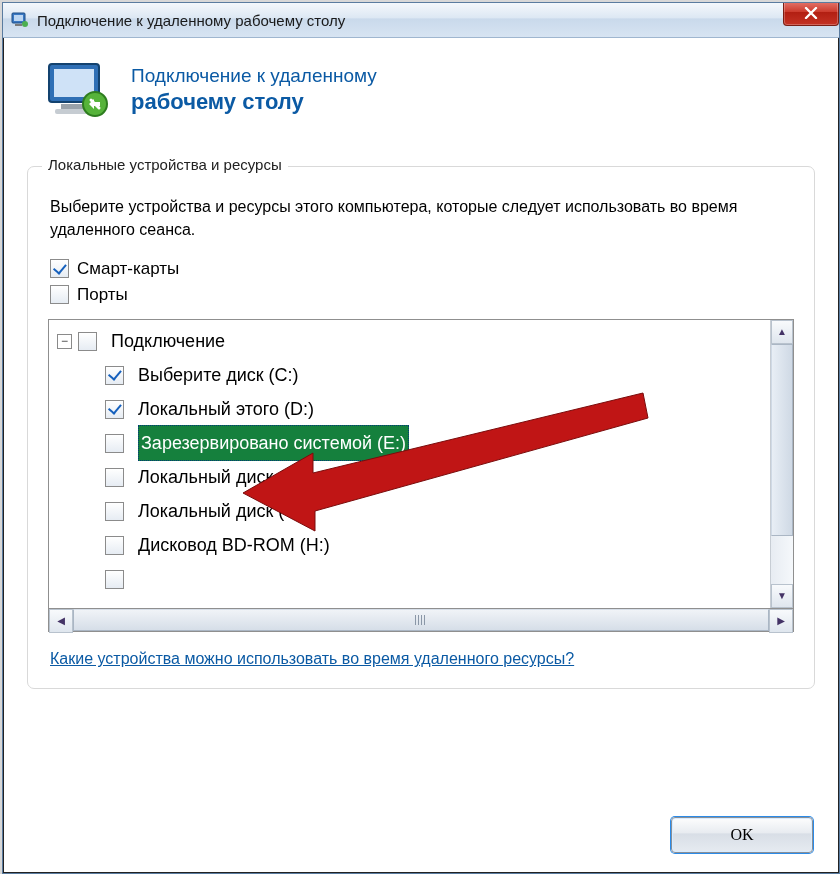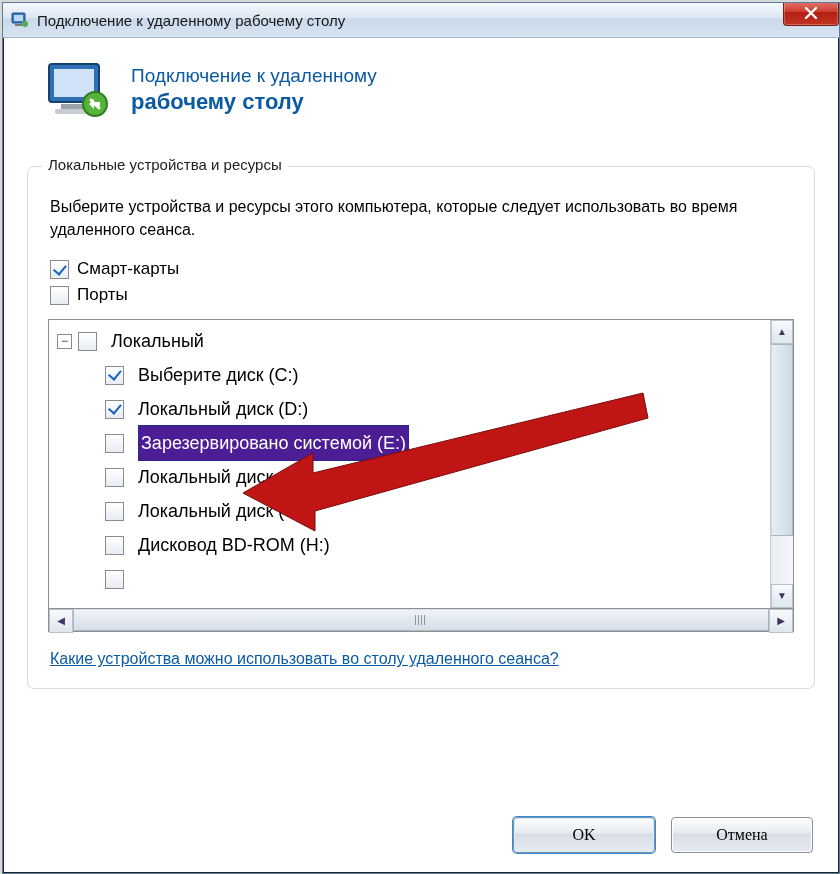--- a/index.html
+++ b/index.html
@@ -8,29 +8,29 @@
   .titlebar-icon{width:18px;height:16px;margin-right:8px;flex:0 0 auto;}
   .title-text{font-size:15px;color:#1a1a1a;flex:1 1 auto;white-space:nowrap;}
   .close-btn{width:54px;height:24px;margin-top:-14px;margin-right:-8px;background:linear-gradient(#e67a70,#cc3b2d 45%,#b21f12 46%,#c43224);border:1px solid #7a1e14;border-top:none;border-radius:0 0 4px 4px;color:#fff;display:flex;align-items:center;justify-content:center;font-size:16px;font-weight:bold;box-shadow:inset 0 0 0 1px rgba(255,255,255,.25);}
   .header{display:flex;align-items:center;padding:22px 28px 18px 40px;}
   .header-icon{width:70px;height:60px;margin-right:18px;flex:0 0 auto;}
   .header-text .line1{color:#0b5aa4;font-size:19px;font-weight:400;}
   .header-text .line2{color:#0b5aa4;font-size:22px;font-weight:700;margin-top:2px;}
   .groupbox{margin:28px 24px 0 24px;border:1px solid #d9d9d9;border-radius:7px;padding:22px 20px 20px 20px;position:relative;}
   .group-legend{position:absolute;top:-11px;left:14px;background:#fff;padding:0 6px;font-size:15px;color:#222;}
   .instructions{font-size:16px;line-height:1.45;margin:6px 0 18px 2px;}
-  .chk-row{display:flex;align-items:flex-end;margin:4px 0 6px 2px;font-size:17px;}
+  .chk-row{display:flex;align-items:flex-start;margin:4px 0 6px 2px;font-size:17px;}
   .chk{width:17px;height:17px;border:1px solid #8b8b8b;background:linear-gradient(#fff,#e6ecf3);margin-right:8px;display:flex;align-items:center;justify-content:center;flex:0 0 auto;}
   .chk.checked::after{content:"";display:block;width:10px;height:6px;border-left:2px solid #1560bd;border-bottom:2px solid #1560bd;transform:rotate(-50deg) translate(1px,-1px);}
   .tree-box{border:1px solid #8f8f8f;margin-top:14px;height:288px;background:#fff;position:relative;display:flex;}
   .tree-content{flex:1 1 auto;overflow:hidden;padding:4px 0 0 8px;font-size:18px;line-height:34px;}
   .tree-row{display:flex;align-items:center;height:34px;white-space:nowrap;}
   .exp{width:13px;height:13px;border:1px solid #8a8a8a;background:#fff;display:flex;align-items:center;justify-content:center;margin-right:6px;font-size:12px;line-height:1;color:#444;}
   .indent1{padding-left:48px;}
-  .sel{background:#4c1d95;color:#fff;border:1px dotted #003a7a;padding:0 2px;}
+  .sel{background:#15803d;color:#fff;border:1px dotted #003a7a;padding:0 2px;}
   .vscroll{width:22px;background:linear-gradient(90deg,#e7ecf2,#f5f8fb);border-left:1px solid #c7cdd4;display:flex;flex-direction:column;}
   .sbtn{height:22px;background:linear-gradient(#f8fafc,#dfe6ee);border:1px solid #b8c2cd;display:flex;align-items:center;justify-content:center;color:#436;}
   .vthumb{flex:0 0 190px;margin:0;background:linear-gradient(90deg,#e8eef5,#cfd9e5);border:1px solid #aab6c4;border-left:1px solid #cfd9e5;}
   .vtrack{flex:1 1 auto;}
   .hscroll{height:22px;border:1px solid #8f8f8f;border-top:none;margin:0;display:flex;background:linear-gradient(#e7ecf2,#f5f8fb);}
   .hscroll .sbtn{width:22px;height:100%;}
   .hthumb{flex:1 1 auto;background:linear-gradient(#f0f3f7,#d6dee8);border:1px solid #aab6c4;border-top:1px solid #d6dee8;position:relative;}
   .hthumb::after{content:"";position:absolute;left:50%;top:50%;width:12px;height:10px;transform:translate(-50%,-50%);background:repeating-linear-gradient(90deg,#8a97a7 0 1px,transparent 1px 3px);}
   .help-link{color:#0b5aa4;text-decoration:underline;font-size:16px;margin:18px 2px 0 2px;display:inline-block;cursor:pointer;}
   .button-row{position:absolute;right:26px;bottom:20px;display:flex;gap:16px;font-family:Liberation Serif, serif;}
@@ -104,30 +104,30 @@
     <div class="chk-row">
       <span class="chk"></span>
       <span>Порты</span>
     </div>
 
     <div class="tree-box">
       <div class="tree-content">
         <div class="tree-row">
           <span class="exp">−</span>
           <span class="chk"></span>
-          <span style="margin-left:6px;">Локальный</span>
+          <span style="margin-left:6px;">Подключение</span>
         </div>
         <div id="tree-items">
             <div class="tree-row indent1">
               <span class="chk checked"></span>
               <span style="margin-left: 6px;">Выберите диск (C:)</span>
             </div>
             <div class="tree-row indent1">
               <span class="chk checked"></span>
-              <span style="margin-left: 6px;">Локальный диск (D:)</span>
+              <span style="margin-left: 6px;">Локальный этого (D:)</span>
             </div>
             <div class="tree-row indent1">
               <span class="chk"></span>
               <span class="sel" style="margin-left: 6px;">Зарезервировано системой (E:)</span>
             </div>
             <div class="tree-row indent1">
               <span class="chk"></span>
               <span style="margin-left: 6px;">Локальный диск (F:)</span>
             </div>
             <div class="tree-row indent1">
@@ -157,26 +157,25 @@
     <div class="hscroll">
       <div class="sbtn">
           <span class="tri">◀</span>
         </div>
       <div class="hthumb"></div>
       <div class="sbtn">
           <span class="tri">▶</span>
         </div>
     </div>
 
-    <a class="help-link">Какие устройства можно использовать во столу удаленного сеанса?</a>
+    <a class="help-link">Какие устройства можно использовать во время удаленного ресурсы?</a>
   </div>
 
   <div class="button-row">
     <div class="btn default">OK</div>
-    <div class="btn">Отмена</div>
   </div>
 
   <svg class="arrow-annot" style="left:240px;top:370px;" width="420" height="170">
     <defs></defs>
     <polygon points="0,120 70,80 70,100 400,20 405,45 72,138 72,158" fill="#c01515" stroke="#7a0c0c" stroke-width="1"></polygon>
   </svg>
 
 </div>
 
 </body></html>

